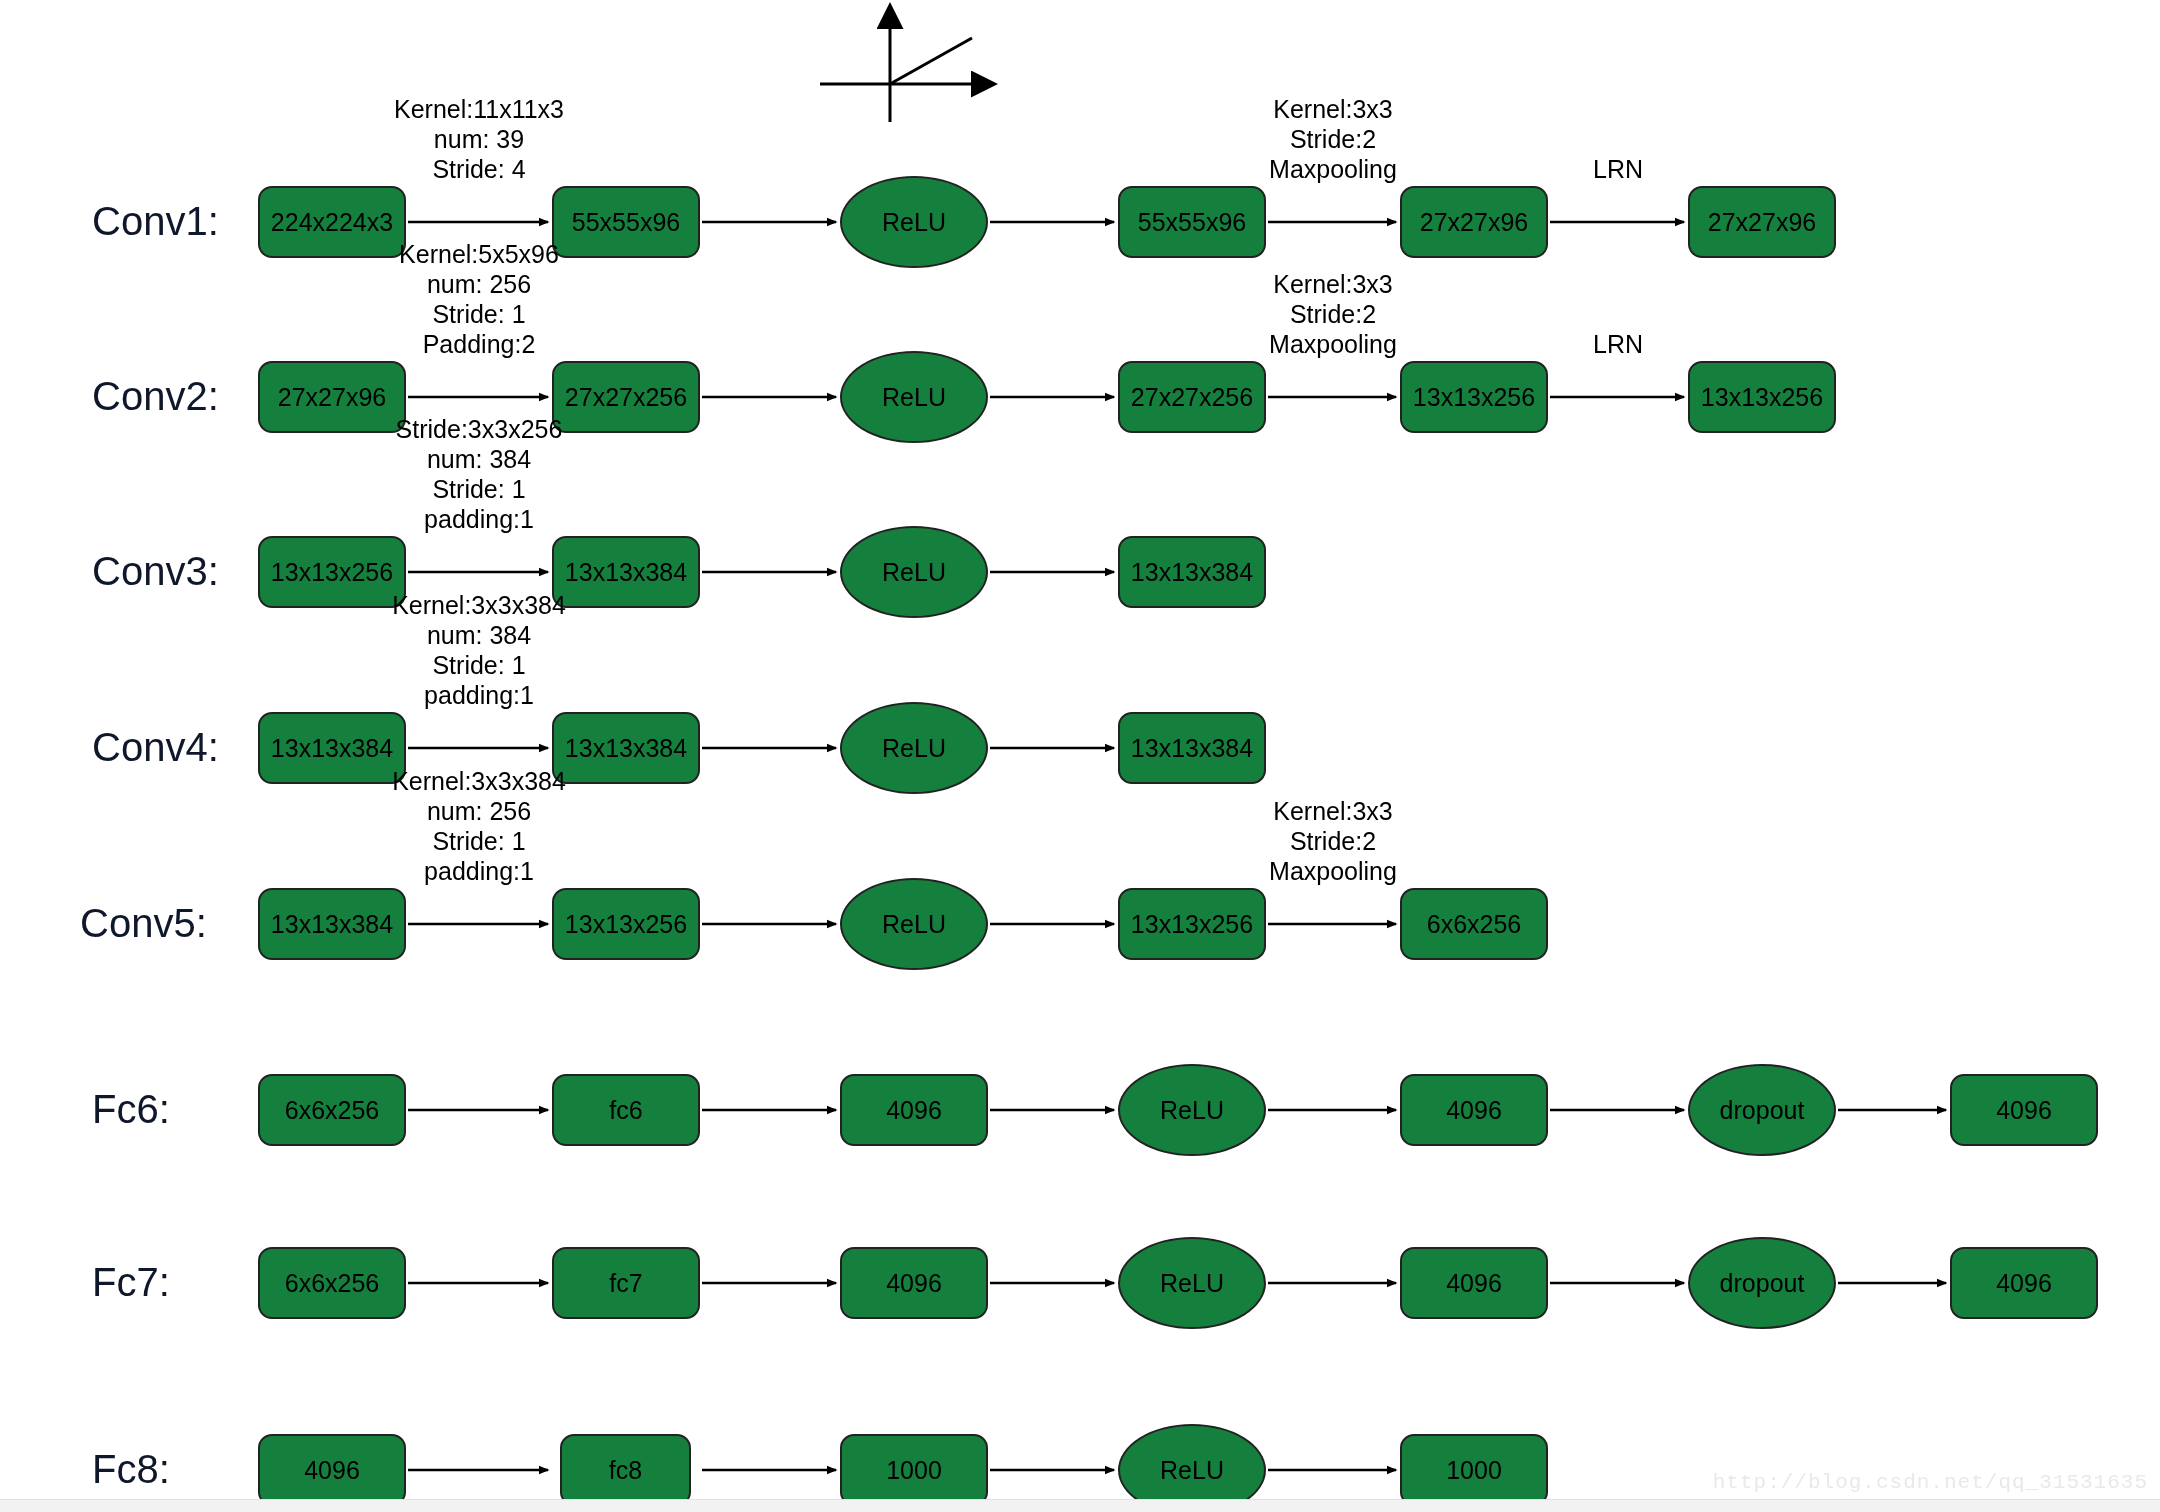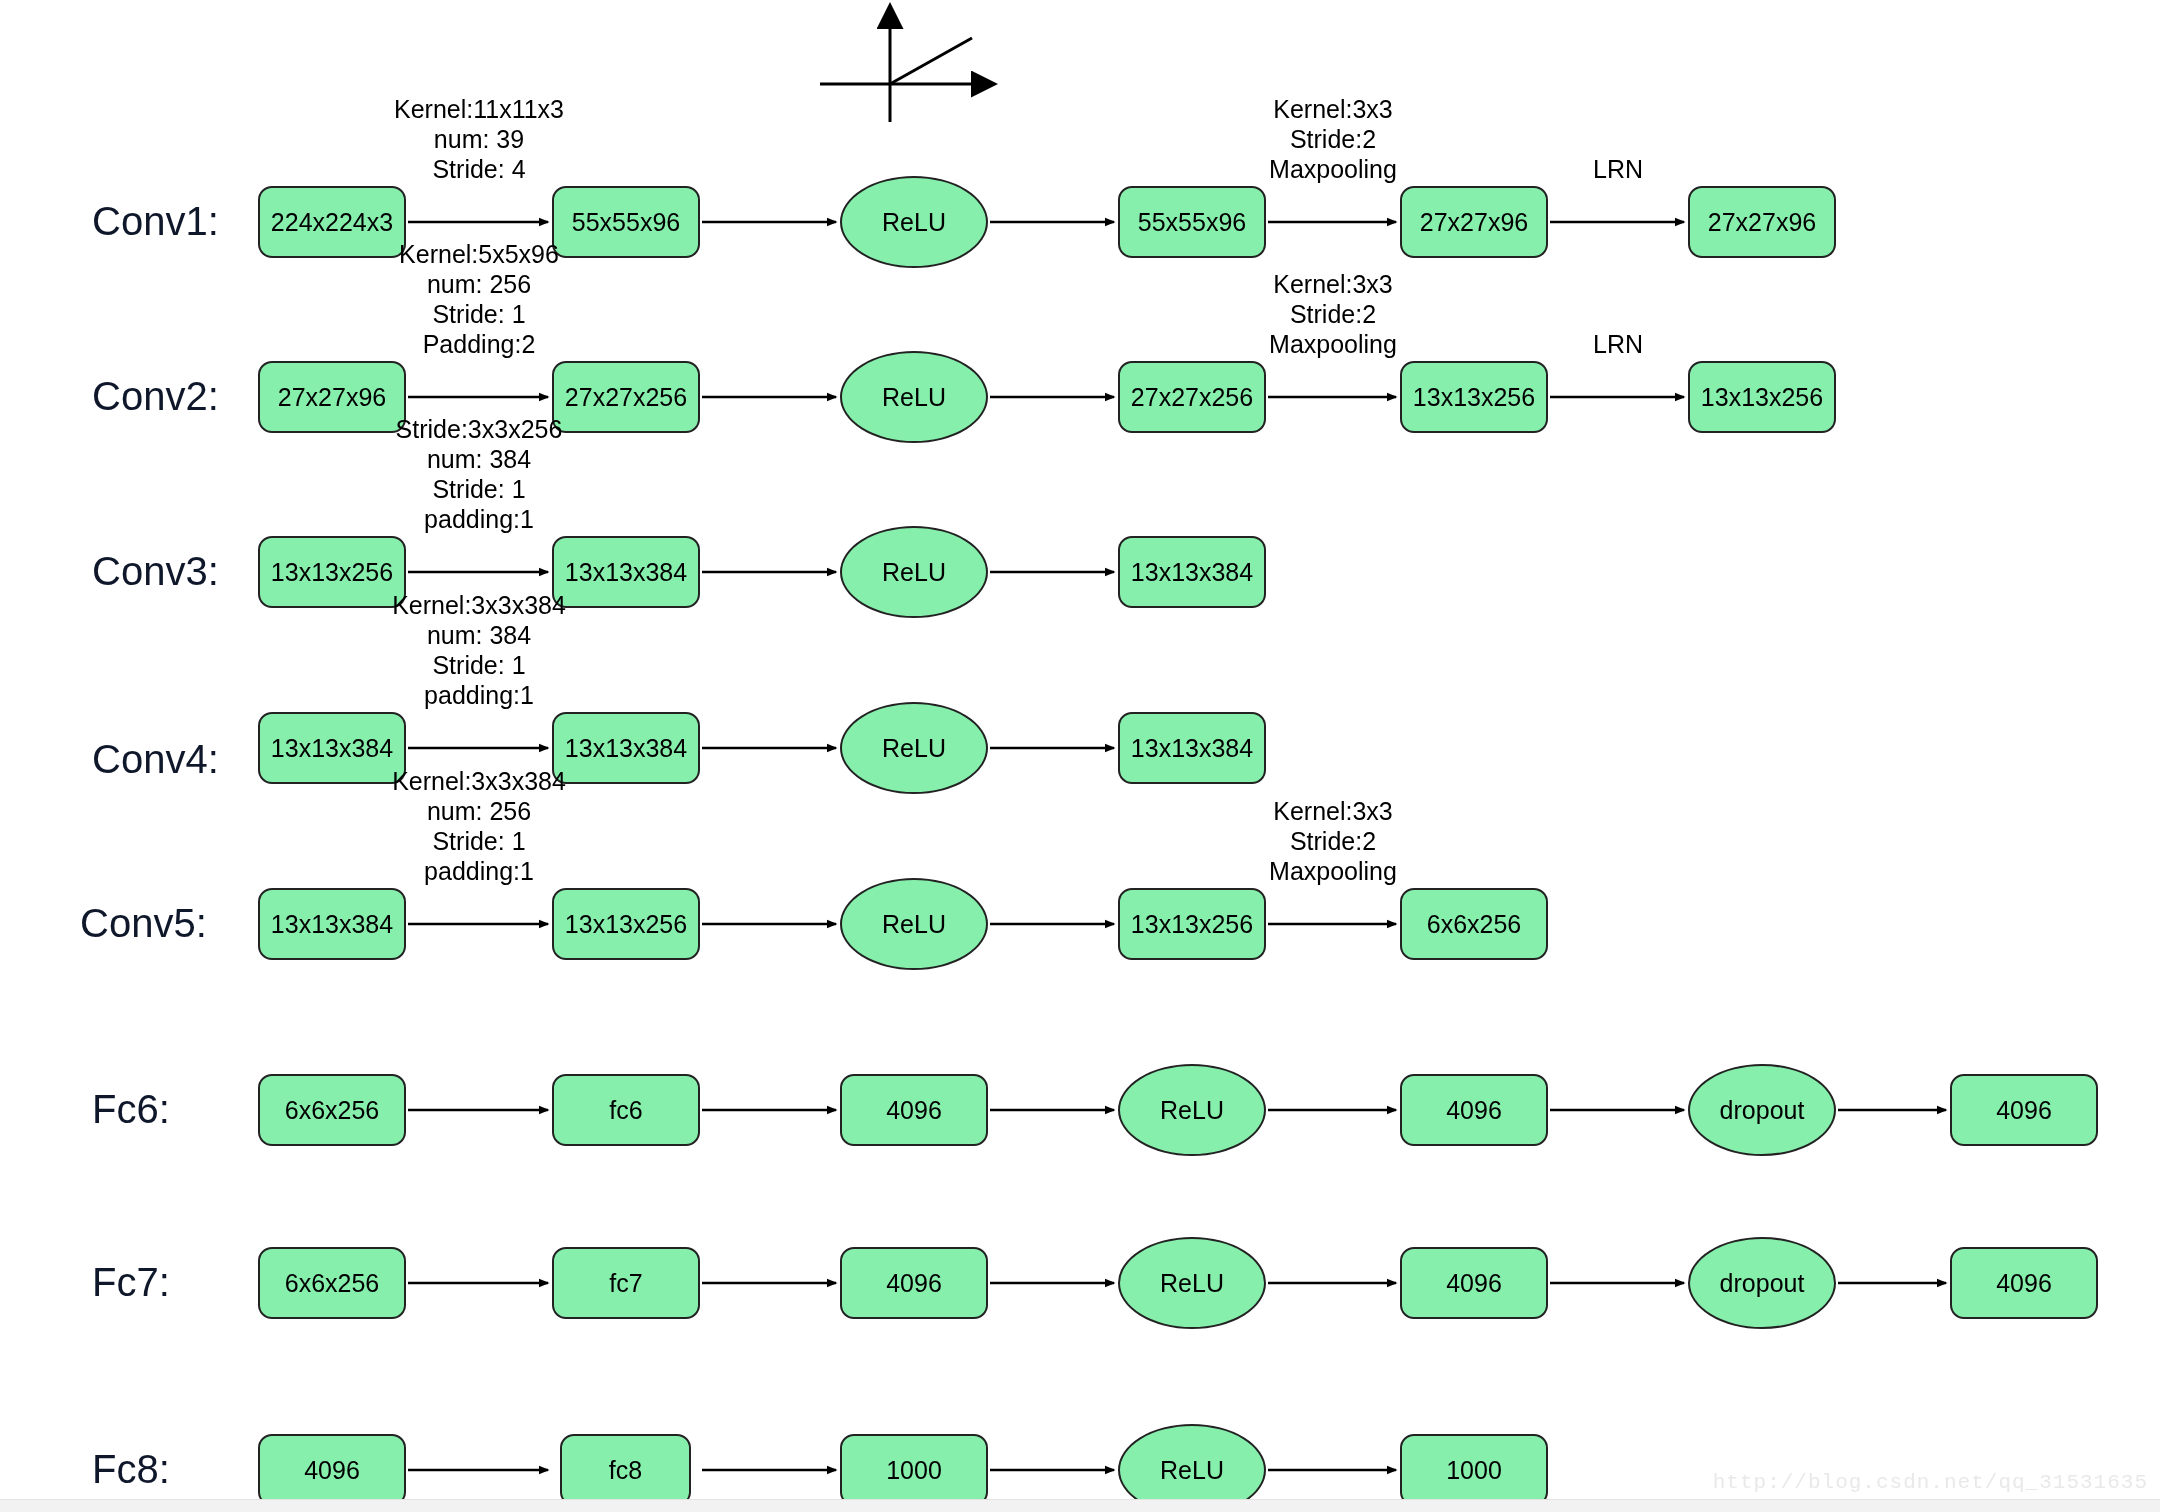--- a/index.html
+++ b/index.html
@@ -13,21 +13,21 @@
     height:1512px;
     background:#ffffff;
     overflow:hidden;
   }
   
   .node{
     position:absolute;
     box-sizing:border-box;
     border:2px solid #222;
     border-radius:14px;
-    background:#86efac;
+    background:#15803d;
     display:flex;
     align-items:center;
     justify-content:center;
     font-size:25px;
     line-height:1;
     letter-spacing:0px;
     white-space:nowrap;
   }
   .node.ellipse{
     border-radius:50%;
@@ -193,21 +193,21 @@
       <div class="node" style="left: 258px; top: 536px; width: 148px; height: 72px;">13x13x256</div>
       <div class="node" style="left: 552px; top: 536px; width: 148px; height: 72px;">13x13x384</div>
       <div class="node ellipse" style="left: 840px; top: 526px; width: 148px; height: 92px;">ReLU</div>
       <div class="node" style="left: 1118px; top: 536px; width: 148px; height: 72px;">13x13x384</div>
       <div class="annot" style="top: 414px; left: 329px; width: 300px;">
         <div>Stride:3x3x256</div>
         <div>num: 384</div>
         <div>Stride: 1</div>
         <div>padding:1</div>
       </div>
-      <div class="rowlabel" style="left: 92px; top: 727px; margin-top: 12px;">Conv4:</div>
+      <div class="rowlabel" style="left: 92px; top: 727px;">Conv4:</div>
       <div class="node" style="left: 258px; top: 712px; width: 148px; height: 72px;">13x13x384</div>
       <div class="node" style="left: 552px; top: 712px; width: 148px; height: 72px;">13x13x384</div>
       <div class="node ellipse" style="left: 840px; top: 702px; width: 148px; height: 92px;">ReLU</div>
       <div class="node" style="left: 1118px; top: 712px; width: 148px; height: 72px;">13x13x384</div>
       <div class="annot" style="top: 590px; left: 329px; width: 300px;">
         <div>Kernel:3x3x384</div>
         <div>num: 384</div>
         <div>Stride: 1</div>
         <div>padding:1</div>
       </div>

